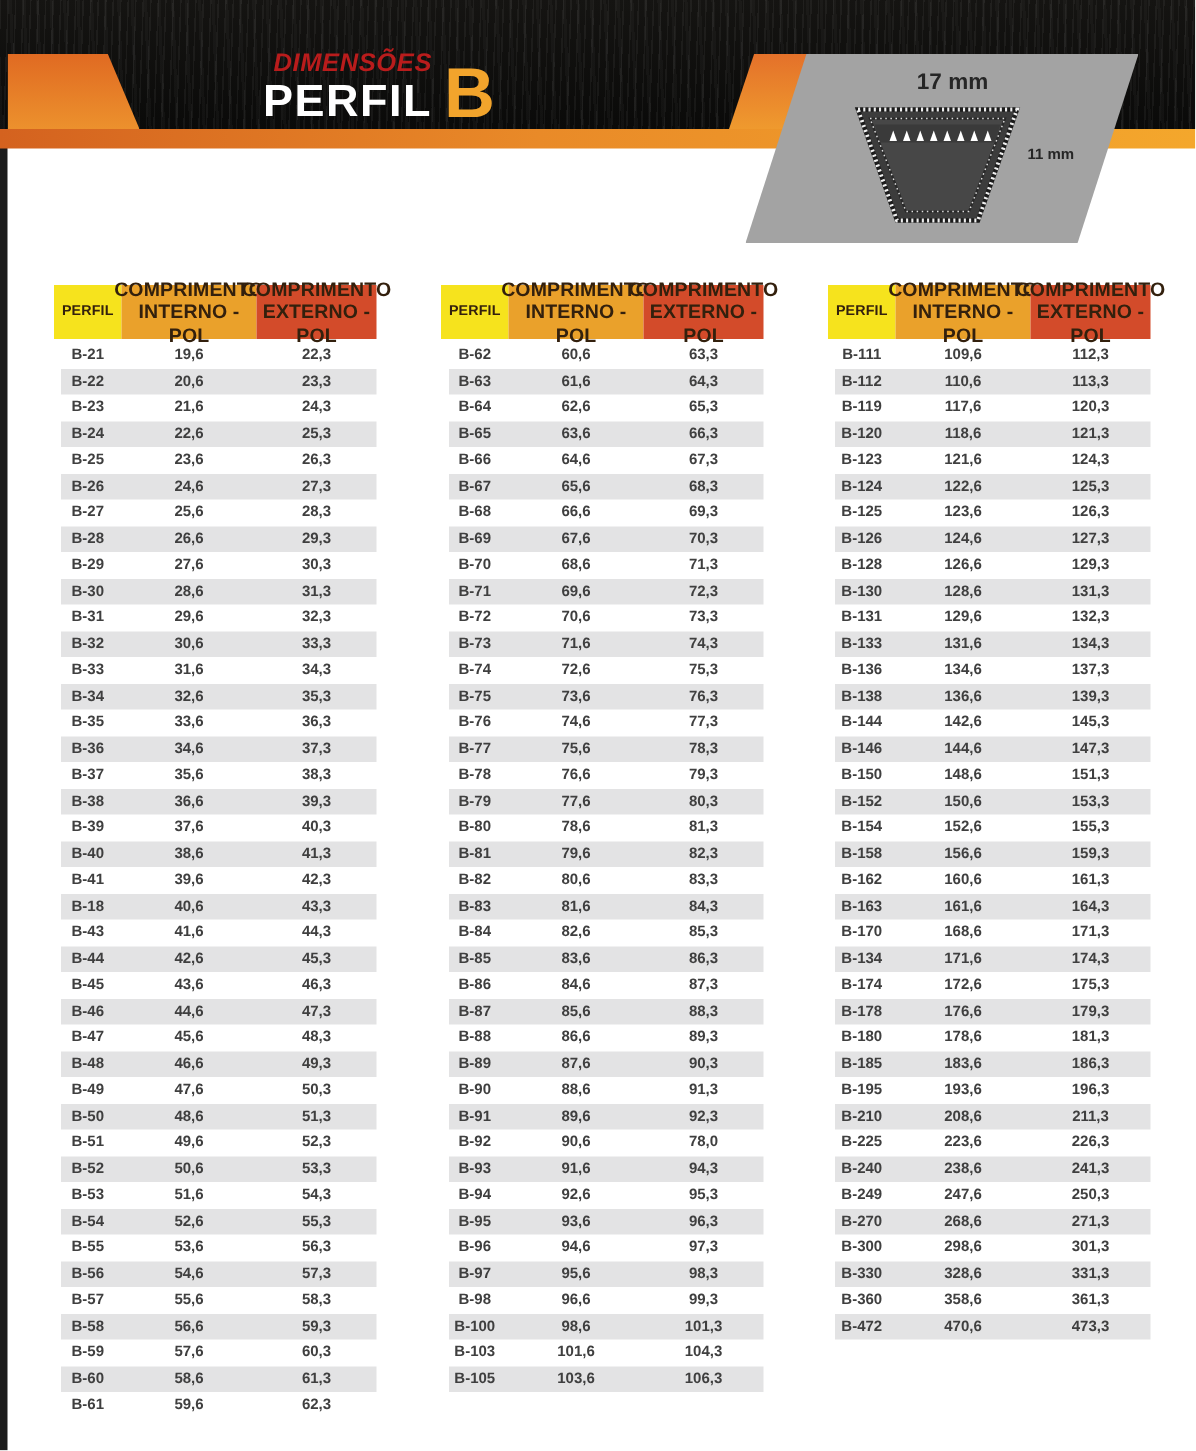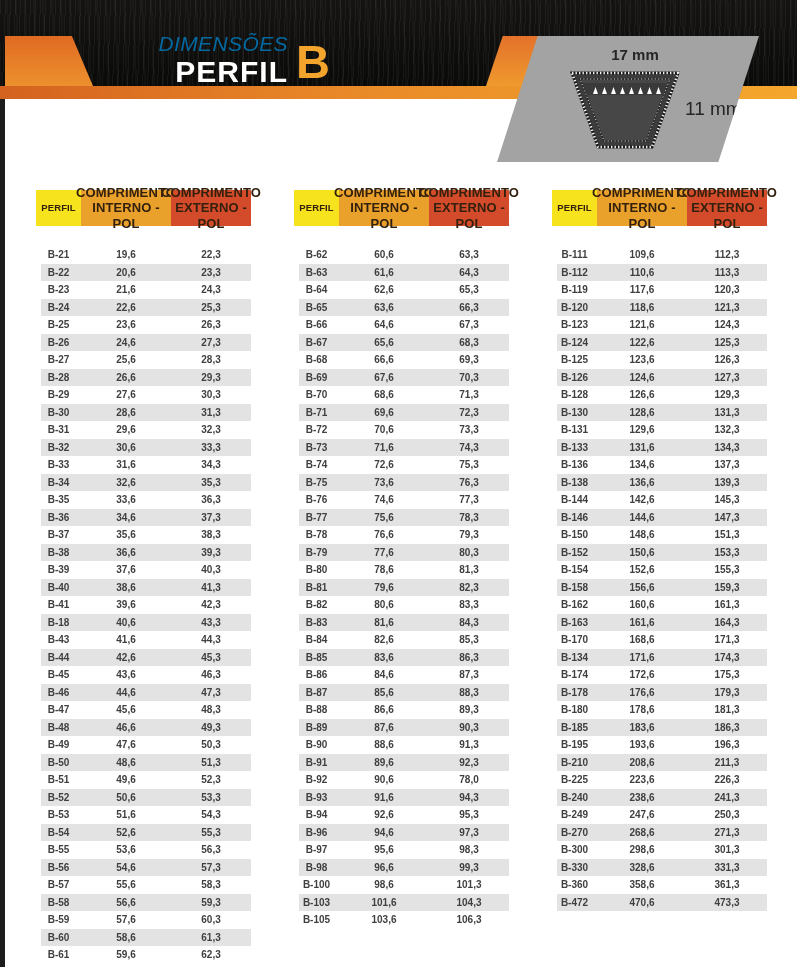--- a/index.html
+++ b/index.html
@@ -13,45 +13,45 @@
       repeating-linear-gradient(92deg, rgba(255,255,255,.05) 0 1px, transparent 1px 5px),
       repeating-linear-gradient(88deg, rgba(255,255,255,.03) 0 2px, transparent 2px 9px),
       linear-gradient(180deg,#151412,#0a0a09);}
   .hdr-bar{position:absolute;left:0;top:86px;width:797px;height:13px;
     background:linear-gradient(90deg,#d4621f,#e98a28 45%,#f4a72c);}
   .hdr-trap{position:absolute;left:5px;top:36px;width:88px;height:50px;
     background:linear-gradient(180deg,#e06a22,#ec912d);
     clip-path:polygon(0 0,76% 0,100% 100%,0 100%);}
 
   .title-block{position:absolute;left:108px;top:33px;width:180px;text-align:right;line-height:1;}
-  .kicker{font-style:italic;font-weight:normal;font-size:21px;letter-spacing:.4px;color:#0369a1;}
+  .kicker{font-style:italic;font-weight:bold;font-size:17px;letter-spacing:.4px;color:#b91c1c;}
   .main-title{margin-top:3px;font-weight:bold;font-size:30px;letter-spacing:1px;color:#ffffff;}
   .profile-letter{position:absolute;left:296px;top:38px;font-size:47px;font-weight:bold;color:#f2a42c;line-height:1;}
 
   
   .belt-accent{position:absolute;left:486px;top:36px;width:54px;height:50px;z-index:2;
     background:linear-gradient(180deg,#e4712a,#ef9a2e);
     clip-path:polygon(31% 0,100% 0,69% 100%,0 100%);}
   .belt-panel{position:absolute;left:497px;top:36px;width:262px;height:126px;z-index:3;
     background:#a3a3a3;clip-path:polygon(15.5% 0,100% 0,84.5% 100%,0 100%);}
   .belt-top-label{position:absolute;left:78px;top:10px;width:120px;text-align:center;
     font-weight:bold;font-size:15px;color:#262626;}
-  .belt-side-label{position:absolute;left:188px;top:62px;font-weight:normal;font-size:19px;color:#262626;}
+  .belt-side-label{position:absolute;left:188px;top:62px;font-weight:bold;font-size:10px;color:#262626;}
   .belt-svg{position:absolute;left:66px;top:34px;}
 
   
   .table{position:absolute;top:190px;width:215px;}
   .t1{left:36px;} .t2{left:294px;} .t3{left:552px;}
   .thead{display:flex;height:36px;}
   .th{display:flex;flex-direction:column;justify-content:center;align-items:center;
     font-weight:bold;text-align:center;color:#33200d;line-height:1.2;font-size:13px;letter-spacing:.1px;}
   .th0{width:45px;background:#f6e31d;font-size:9.5px;}
   .th1{width:90px;background:#eaa12b;}
   .th2{width:80px;background:#d34b2a;}
-  .tbody{padding-top:20px;}
+  .tbody{padding-top:2px;}
   .tr{display:flex;height:17.5px;align-items:center;}
   .tr:nth-child(even){background:linear-gradient(90deg,transparent 0,transparent 5px,#e3e3e4 5px);}
   .td{font-weight:bold;font-size:10px;color:#3f3f3f;text-align:center;}
   .td0{width:45px;} .td1{width:90px;} .td2{width:80px;}
 </style>
 </head>
 <body>
 
 <div class="page">
   <div class="left-edge"></div>
@@ -486,20 +486,25 @@
           <span class="td td0">B-93</span>
           <span class="td td1">91,6</span>
           <span class="td td2">94,3</span>
         </div>
         <div class="tr">
           <span class="td td0">B-94</span>
           <span class="td td1">92,6</span>
           <span class="td td2">95,3</span>
         </div>
         <div class="tr">
+          <span class="td td0">B-95</span>
+          <span class="td td1">93,6</span>
+          <span class="td td2">96,3</span>
+        </div>
+        <div class="tr">
           <span class="td td0">B-96</span>
           <span class="td td1">94,6</span>
           <span class="td td2">97,3</span>
         </div>
         <div class="tr">
           <span class="td td0">B-97</span>
           <span class="td td1">95,6</span>
           <span class="td td2">98,3</span>
         </div>
         <div class="tr">

